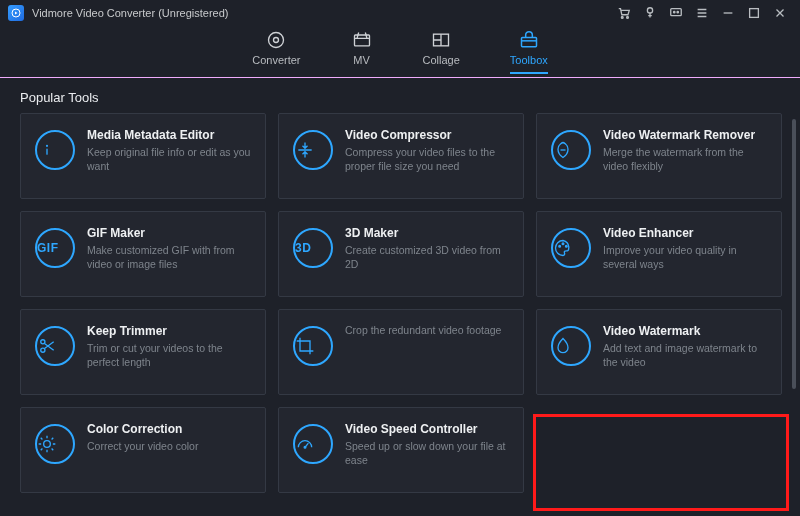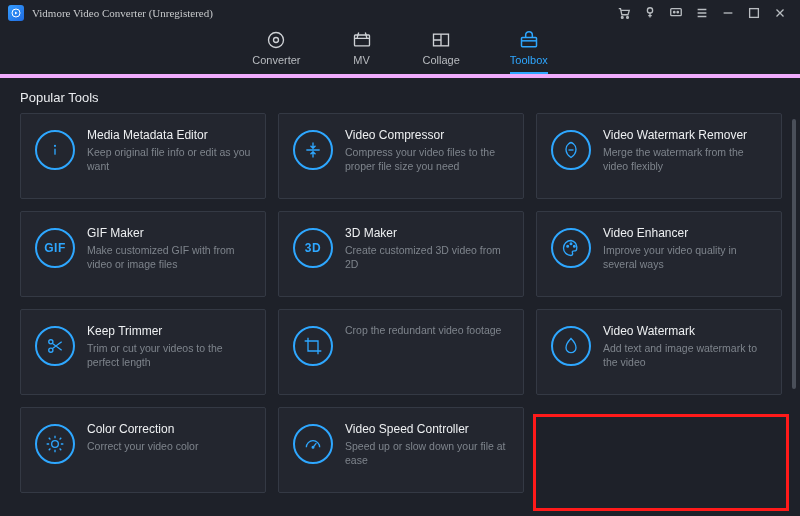--- a/index.html
+++ b/index.html
@@ -12,21 +12,20 @@
     position: relative;
   }
   
   .titlebar {
     height: 26px;
     display: flex;
     align-items: center;
     padding: 0 8px;
     font-size: 11px;
     color: #c8cacc;
-    font-family: Liberation Serif, serif;
   }
   .logo {
     width: 16px; height: 16px;
     background: linear-gradient(135deg,#359dff,#1f6be0);
     border-radius: 3px;
     margin-right: 8px;
     display:flex;align-items:center;justify-content:center;
   }
   .logo svg { width:10px;height:10px; }
   .titlebar .spacer { flex: 1; }
@@ -40,21 +39,21 @@
   .winbtn svg { width:14px; height:14px; stroke:#b9bdc1; stroke-width:1.5; fill:none; }
 
   
   .tabs {
     height: 52px;
     display: flex;
     justify-content: center;
     align-items: flex-start;
     gap: 50px;
     padding-top: 4px;
-    border-bottom: 4px solid #f0abfc;
+    border-bottom: 1px solid #f0abfc;
   }
   .tab {
     display: flex; flex-direction: column; align-items: center;
     gap: 4px;
     font-size: 11px;
     color: #b8bbbf;
     cursor: pointer;
     padding-bottom: 6px;
     border-bottom: 2px solid transparent;
   }
@@ -90,31 +89,31 @@
     display: flex;
     gap: 12px;
     min-height: 86px;
     cursor: pointer;
   }
   .card .icon {
     width: 40px; height: 40px;
     border: 2px solid #2ea7ff;
     border-radius: 50%;
     flex: 0 0 40px;
-    display: flex; align-items: center; justify-content: center;
+    display: flex; align-items: center; justify-content: flex-start;
     color:#2ea7ff;
     margin-top: 2px;
   }
   .card .icon svg { width:20px; height:20px; stroke:#2ea7ff; fill:none; stroke-width:1.6; }
   .card .icon .txt { font-size:12px; font-weight:600; color:#2ea7ff; letter-spacing:0.5px; }
   .card .body { flex:1; min-width:0; }
   .card .title {
     font-size: 12px;
     color: #eef0f2;
-    font-weight: 400;
+    font-weight: 700;
     margin-bottom: 4px;
   }
   .card .desc {
     font-size: 10.5px;
     color: #7e848c;
     line-height: 1.3;
   }
   .highlight {
     position:absolute;
     border: 3px solid #ff1a1a;

